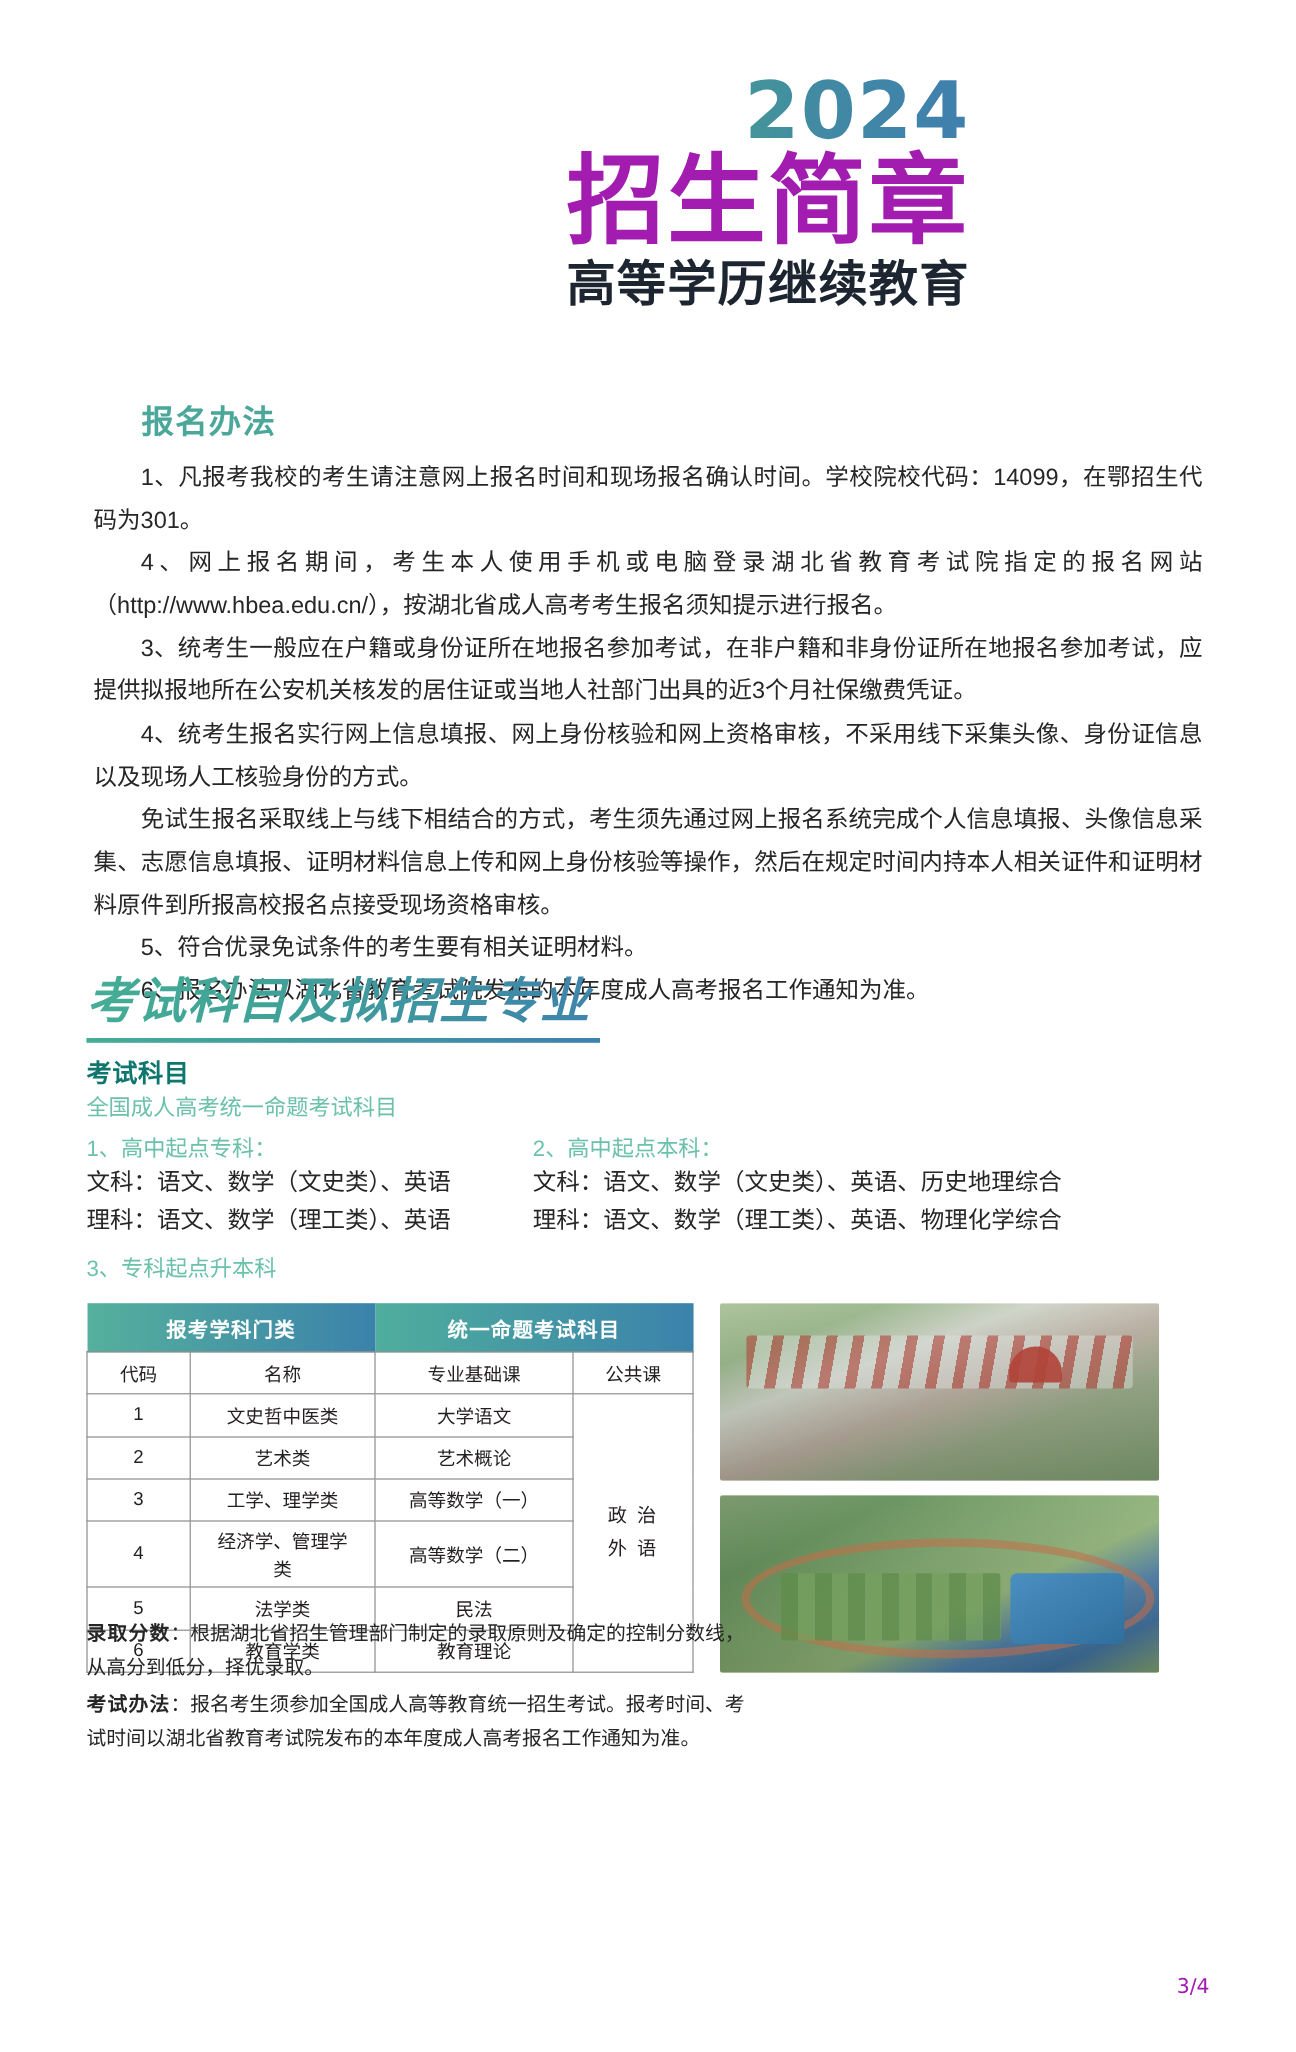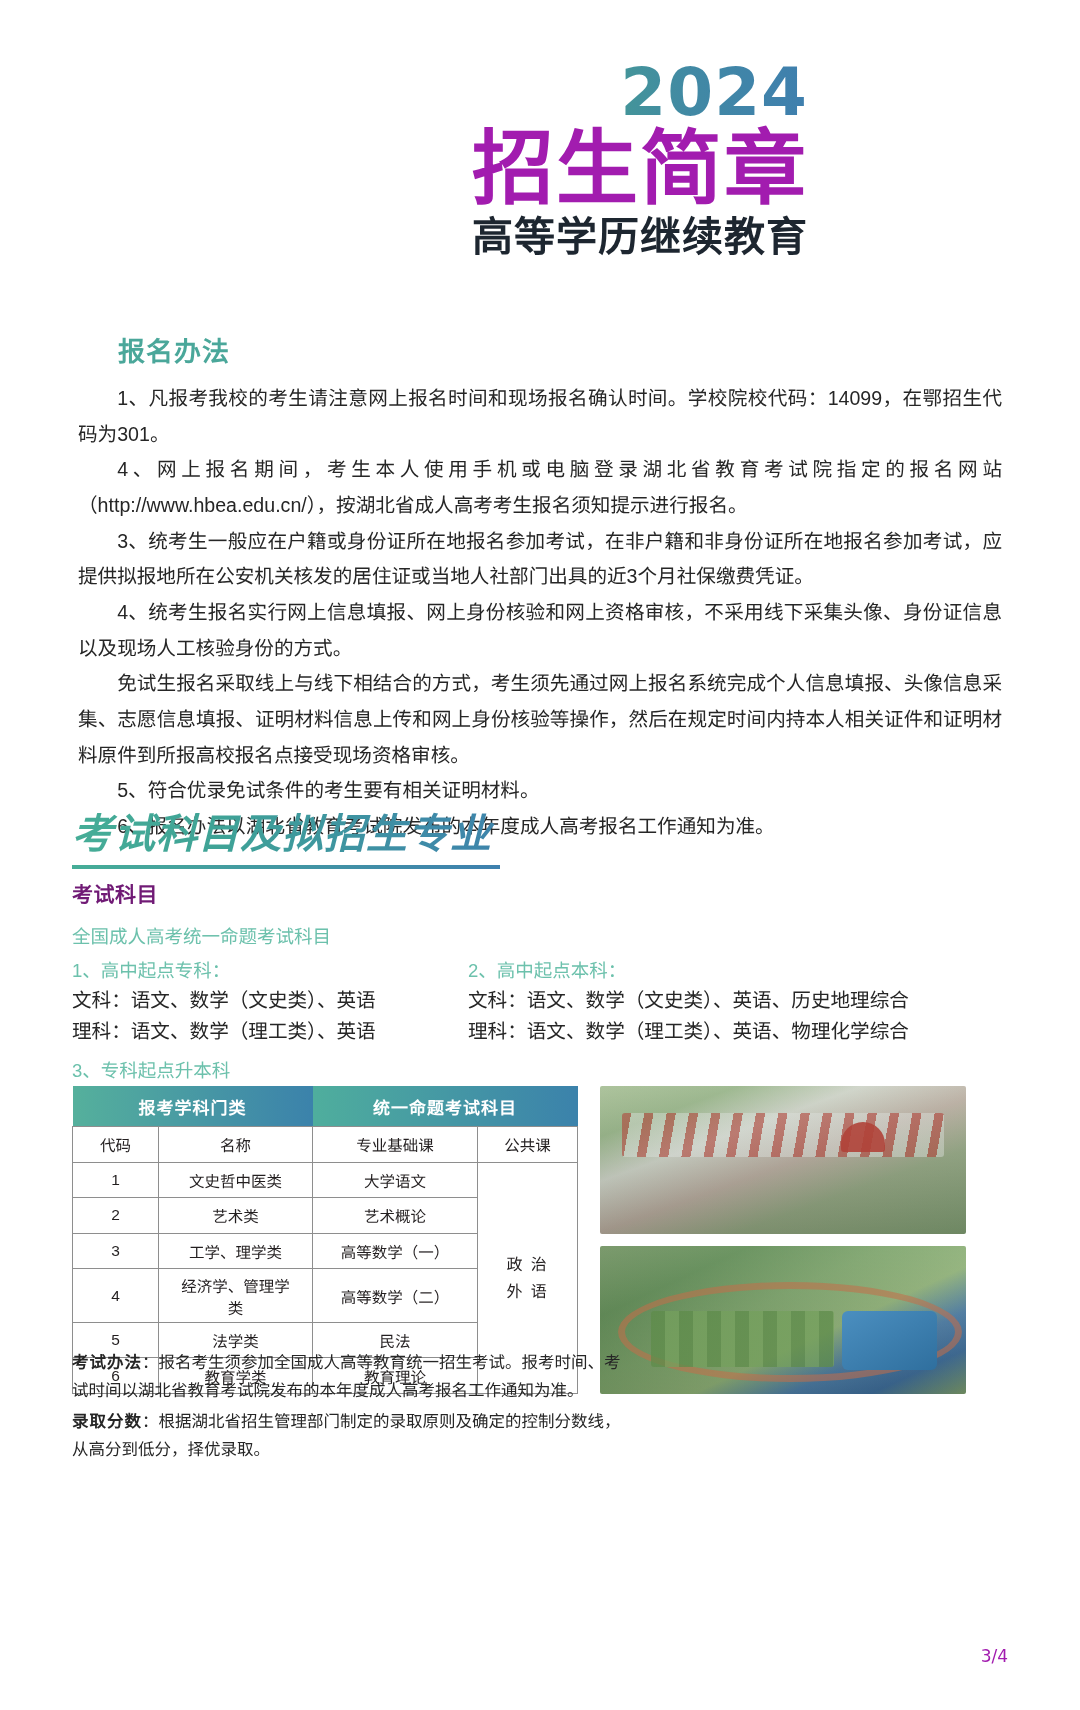--- a/index.html
+++ b/index.html
@@ -102,28 +102,28 @@
     white-space:nowrap;
   }
   .sec-head-rule{
     height:4px; width:428px; margin-top:5px;
     background:linear-gradient(90deg,#46ad97 0%,#3e80ae 100%);
   }
 
   
   .exam-block{position:absolute; left:72px; top:878px; width:940px;}
   .h-sub{
-    font-size:21px; font-weight:bold; color:#701a75; letter-spacing:.5px;
+    font-size:21px; font-weight:bold; color:#0f766e; letter-spacing:.5px;
     font-family:"DejaVu Sans","Liberation Sans",sans-serif;
   }
   .h-light{
-    margin-top:14px;
+    margin-top:0;
     font-size:18.5px; color:#6cc1ac; letter-spacing:0px;
   }
-  .cols{display:flex; margin-top:8px;gap:24px;}
+  .cols{display:flex; margin-top:8px;}
   .col{width:372px;}
   .col.col2{width:auto;}
   .col-head{
     font-size:18.5px; color:#6cc1ac; margin-bottom:3px;
   }
   .col-line{
     font-size:19.6px; color:#262626; line-height:1.56; white-space:nowrap;
   }
   .h-light3{margin-top:10px;font-size:18.5px;color:#6cc1ac;}
 
@@ -324,19 +324,19 @@
       </div>
       <div class="photo field">
         <div class="track"></div>
         <div class="pitch"></div>
         <div class="pool"></div>
       </div>
     </div>
   </div>
 
   <div class="notes">
+    <p class="hang"><b>录取分数</b><span>：根据湖北省招生管理部门制定的录取原则及确定的控制分数线，从高分到低分，择优录取。</span></p>
     <p class="hang"><b>考试办法</b><span>：报名考生须参加全国成人高等教育统一招生考试。报考时间、考试时间以湖北省教育考试院发布的本年度成人高考报名工作通知为准。</span></p>
-    <p class="hang"><b>录取分数</b><span>：根据湖北省招生管理部门制定的录取原则及确定的控制分数线，从高分到低分，择优录取。</span></p>
   </div>
 
   <div class="pageno">3/4</div>
 
 </div>
 
 </body></html>

